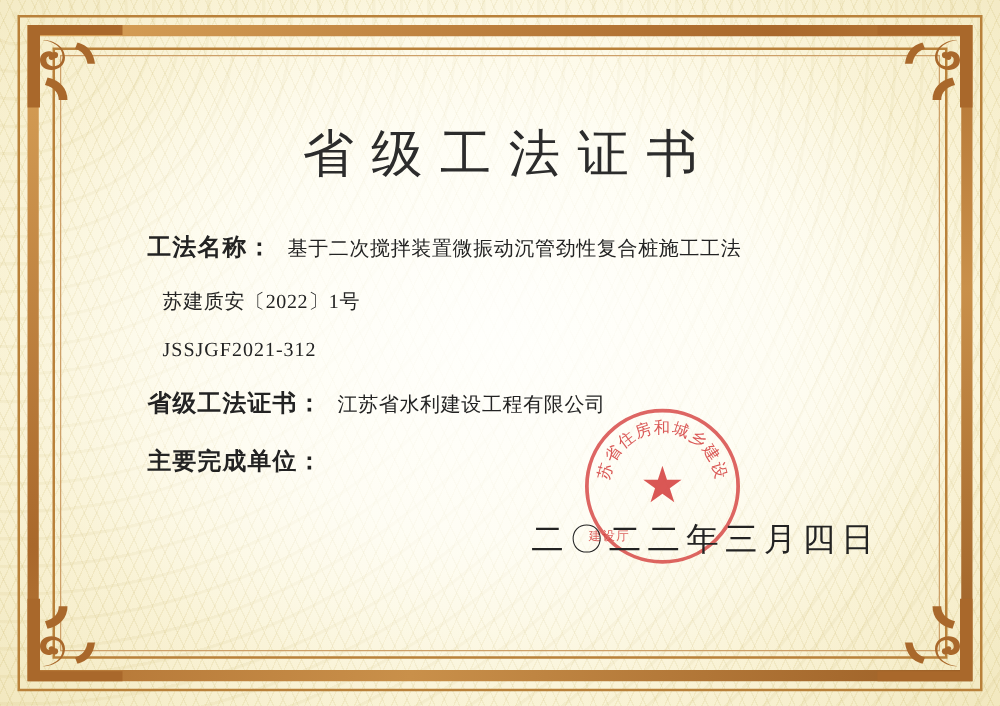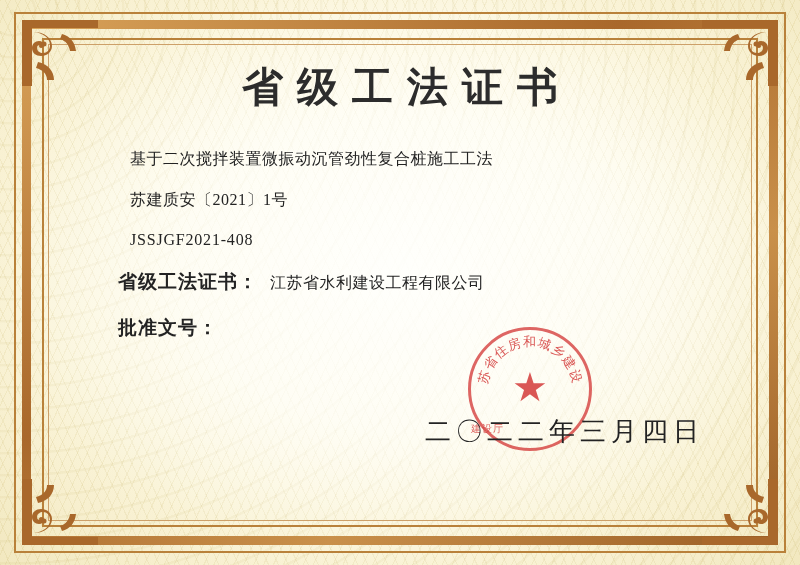--- a/index.html
+++ b/index.html
@@ -83,23 +83,24 @@
   .corner.bl { left: 18px;  bottom: 16px; transform: scaleY(-1); }
   .corner.br { right: 18px; bottom: 16px; transform: scale(-1,-1); }
 
   .content {
     position: absolute;
     left: 60px; right: 60px; top: 60px; bottom: 56px;
   }
 
   .cert-title {
     text-align: center;
+    margin-top: 36px;
     font-size: 41px;
     letter-spacing: 14px;
-    font-weight: bold;
+    font-weight: normal;
     color: #2c2c2c;
     text-indent: 14px;
     font-family: "Liberation Serif", "DejaVu Serif", serif;
   }
 
   .fields {
     margin-top: 34px;
     padding-left: 58px;
     padding-right: 20px;
   }
@@ -230,38 +231,39 @@
     </svg>
   </div>
 
   <div class="content">
 
     <div class="cert-title">省级工法证书</div>
 
     <div class="fields">
 
       <div class="field-row">
+        <span class="field-label">工法名称：</span>
         <span class="field-value">基于二次搅拌装置微振动沉管劲性复合桩施工工法</span>
       </div>
 
       <div class="field-row">
-        <span class="field-value">苏建质安〔2021〕1号</span>
-      </div>
-
-      <div class="field-row">
-        <span class="field-value mono">JSSJGF2021-408</span>
+        <span class="field-value">苏建质安〔2022〕1号</span>
+      </div>
+
+      <div class="field-row">
+        <span class="field-value mono">JSSJGF2021-312</span>
       </div>
 
       <div class="field-row">
         <span class="field-label">省级工法证书：</span>
         <span class="field-value">江苏省水利建设工程有限公司</span>
       </div>
 
       <div class="field-row">
-        <span class="field-label">批准文号：</span>
+        <span class="field-label">主要完成单位：</span>
       </div>
 
     </div>
 
     <div class="seal">
       <svg class="seal-text" viewBox="0 0 118 118" aria-hidden="true">
         <defs>
           <path id="sealArc" d="M 16,59 A 43,43 0 0 1 102,59"></path>
         </defs>
         <text>

